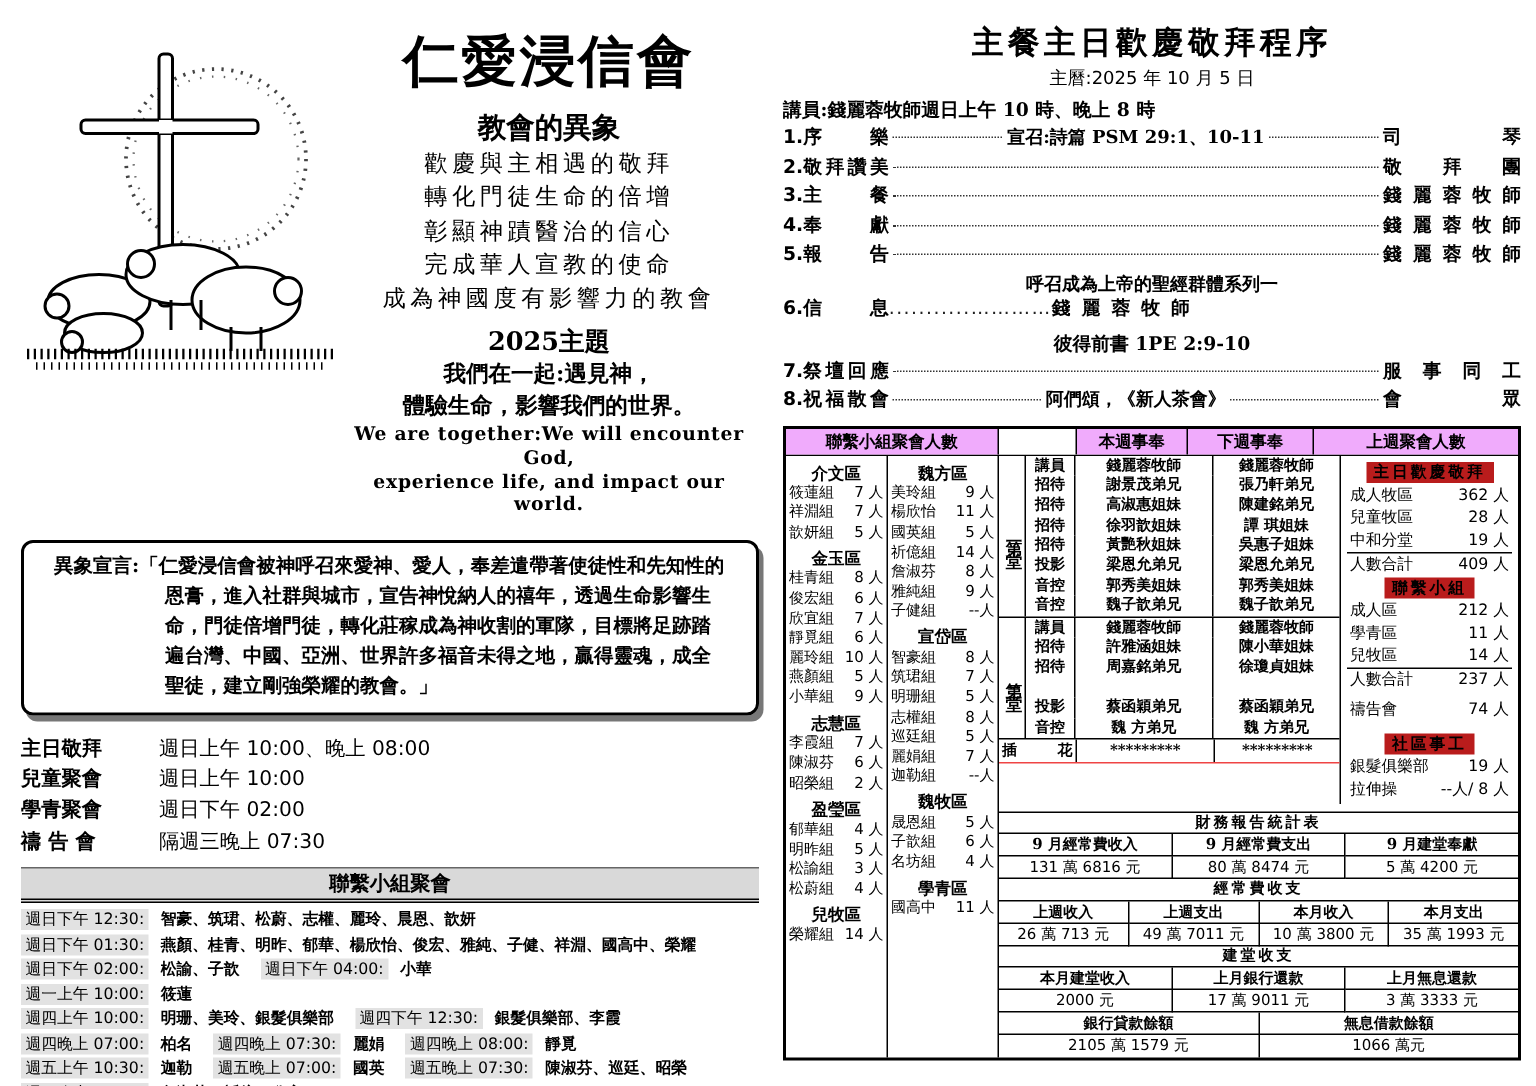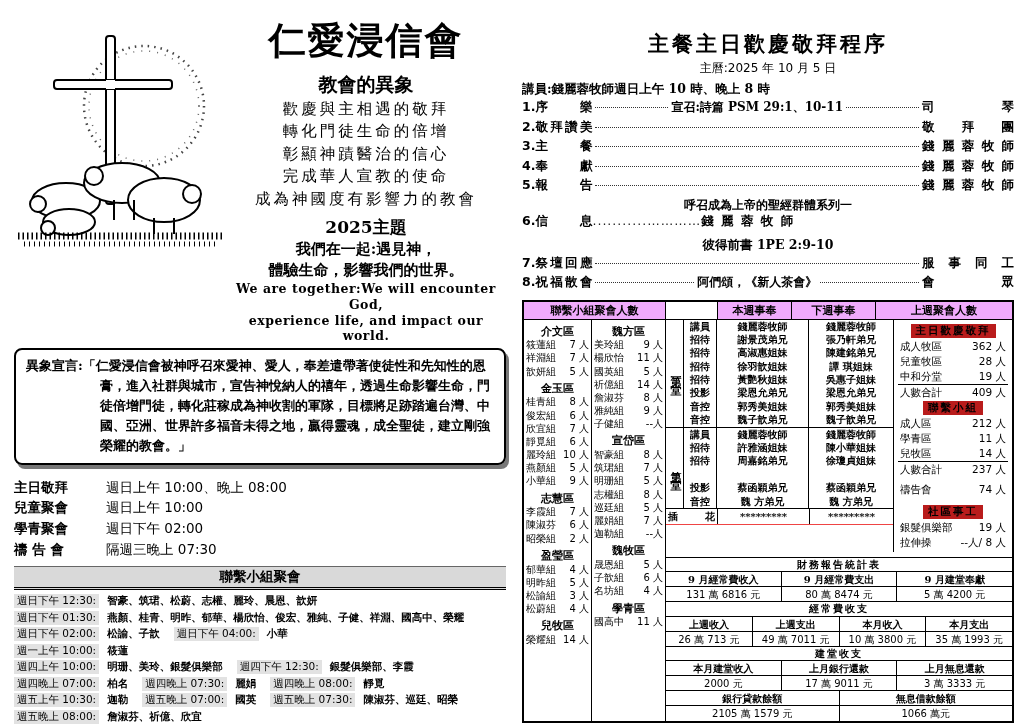--- a/index.html
+++ b/index.html
@@ -14,37 +14,37 @@
   .head-row { display:flex; }
   .art-box { width:212px; height:240px; flex:none; }
   .title-block { flex:1; text-align:center; padding-top:8px; font-family:"DejaVu Serif", serif; }
   .church-name { font-size:37px; font-weight:bold; letter-spacing:2px; }
   .vision-title { font-size:19px; font-weight:bold; margin-top:6px; }
   .v-line { font-size:15.5px; font-weight:normal; letter-spacing:3px; line-height:1.45; }
   .theme-title { font-size:17px; font-weight:bold; margin-top:6px; }
   .t-line { font-size:15px; font-weight:bold; line-height:1.4; }
   .e-line { font-size:12.5px; font-weight:bold; line-height:1.25; letter-spacing:.5px; }
   .decl-box {
-    margin-top:4px; border:2px solid #000; border-radius:8px; padding:6px 10px;
+    margin-top:16px; border:2px solid #000; border-radius:8px; padding:6px 20px;
     box-shadow:3px 4px 0 #777; font-family:"DejaVu Serif", serif;
   }
   .decl-box p { font-size:13px; font-weight:bold; line-height:1.55; padding-left:74px; text-indent:-74px; }
   .svc-times { margin-top:12px; }
   .svc-row { display:flex; font-size:13.5px; line-height:1.55; }
   .svc-name { width:92px; font-weight:bold; }
   .sg-bar {
     margin-top:6px; background:#d9d9d9; text-align:center; font-weight:bold; font-size:13.5px;
     border-top:1px solid #666; border-bottom:3px double #000; padding:1px 0;
   }
   .sched { margin-top:3px; }
   .sched-row { display:flex; align-items:center; min-height:16.5px; font-size:10.5px; }
   .chip { background:#e2e2e2; padding:0 3px; white-space:nowrap; flex:none; }
   .names { font-family:"DejaVu Serif", serif; font-weight:bold; margin:0 14px 0 8px; white-space:nowrap; }
   
-  .col-right { position:absolute; left:522px; top:30px; width:492px; }
+  .col-right { position:absolute; left:522px; top:14px; width:492px; }
   .prog-title { text-align:center; font-size:21px; font-weight:bold; font-family:"DejaVu Serif", serif; letter-spacing:3px; }
   .prog-date { text-align:center; font-size:12px; margin-top:2px; }
   .prog-meta { display:flex; justify-content:flex-start; font-weight:bold; font-size:12.5px; margin-top:4px; font-family:"DejaVu Serif", serif; }
   .prog-items { margin-top:1px; }
   .p-item { display:flex; align-items:baseline; height:19.5px; font-size:12.5px; }
   .p-num { font-weight:bold; flex:none; }
   .p-label { display:inline-block; width:57px; font-weight:bold; text-align:justify; text-align-last:justify; flex:none; }
   .lead { flex:1; border-bottom:1.6px dotted #333; margin:0 3px; transform:translateY(-3px); min-width:12px; }
   .p-mid { flex:none; font-family:"DejaVu Serif", serif; font-weight:bold; font-size:12px; }
   .p-right { width:92px; flex:none; font-weight:bold; text-align:justify; text-align-last:justify; font-family:"DejaVu Serif", serif; }

